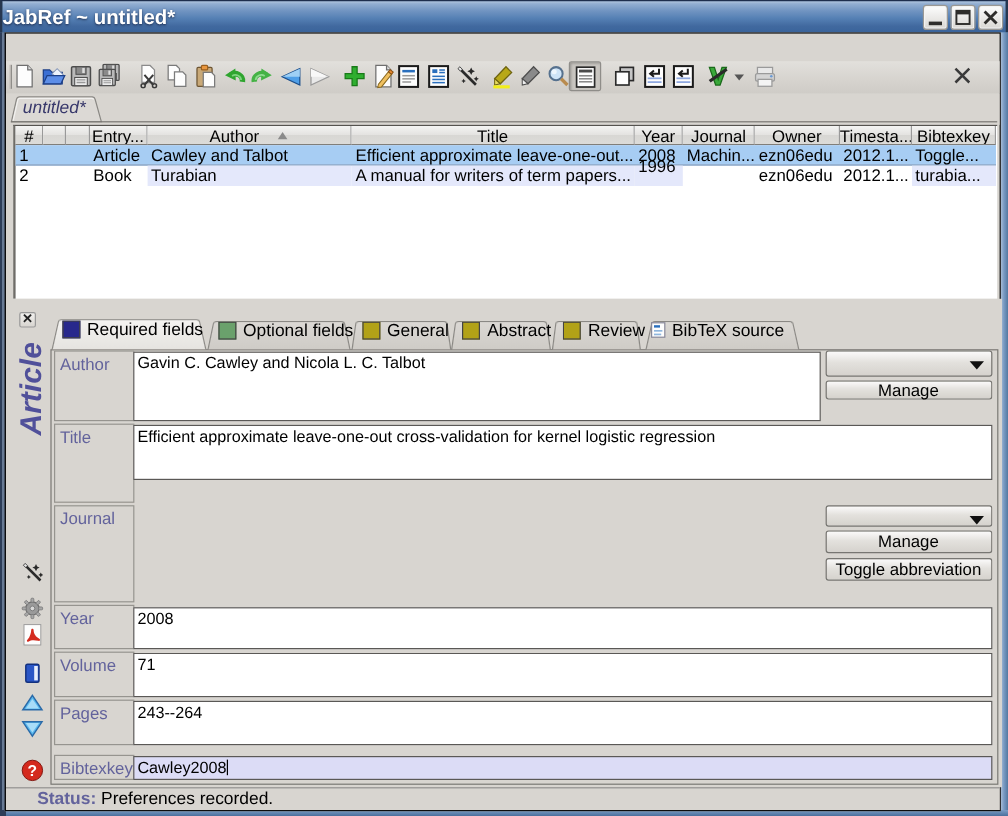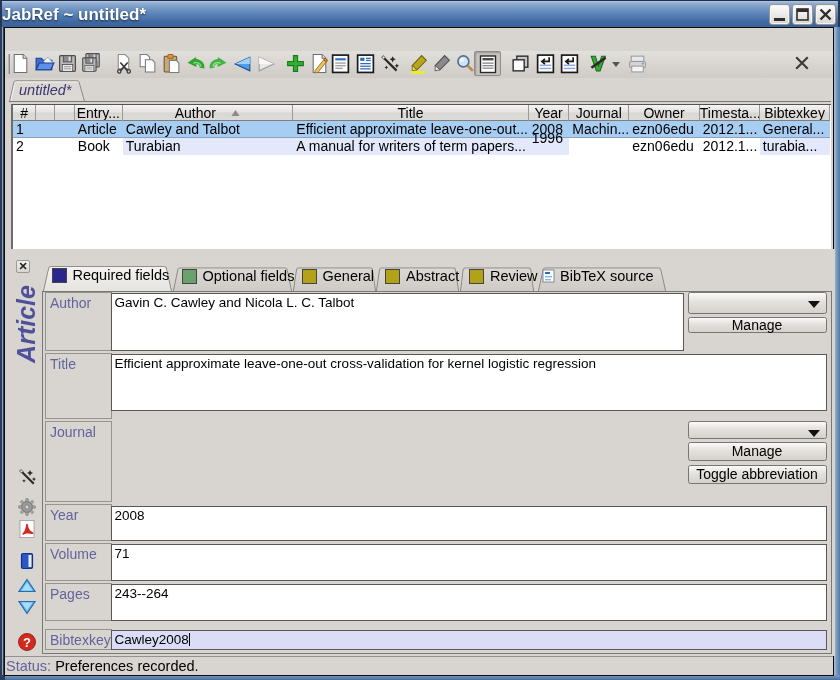--- a/index.html
+++ b/index.html
@@ -64,21 +64,21 @@
 .finput { position:absolute; background:#fff; border:1px solid #5a5856; font-size:13.5px; color:#000; padding:1px 0 0 3px; white-space:nowrap; overflow:hidden;}
 .btn { position:absolute; left:644.5px; width:139px; background:linear-gradient(to bottom,#fbfafa,#e3e1dd 45%,#d5d2cd);
   border:1px solid #777672; border-radius:2.5px; font-size:14px; color:#000; text-align:center; }
 .combo { position:absolute; left:644.5px; width:139px; background:linear-gradient(to bottom,#fbfafa,#e3e1dd 45%,#d5d2cd);
   border:1px solid #777672; border-radius:2.5px; }
 .combo:after { content:""; position:absolute; right:6px; top:7.5px; width:0; height:0;
   border-left:6.5px solid transparent; border-right:6.5px solid transparent; border-top:7px solid #111; }
 
 #statusbar { position:absolute; left:0; top:628px; width:100%; height:19px; background:#d8d5d0;
   border-top:1px solid #929090; font-size:14.5px; padding:1px 0 0 1px; }
-#statusbar b { color:#63639c; font-weight:normal; }
+#statusbar b { color:#63639c; font-weight:bold;margin-left:25px; }
 .ti svg, .winbtn svg { display:block; } .etab-inner svg, .th svg { display:inline-block; }
 </style>
 </head>
 <body>
 <div id="win">
   <div id="titlebar">
     <div id="title-text">JabRef ~ untitled*</div>
     <div class="winbtn" id="btn-min">
         <svg width="19" height="19">
           <rect x="4" y="13" width="11" height="3" fill="#2e2d2b"></rect>
@@ -334,21 +334,21 @@
 <div style="position:absolute;left:515.8px;top:33.5px;width:40.5px;height:17px;background:#e4e8fb"></div>
 <div style="position:absolute;left:746.8px;top:33.5px;width:70.5px;height:17px;background:#e4e8fb"></div>
 <div class="td" style="left:0px;top:16.5px;width:23.3px">1</div>
 <div class="td" style="left:61.8px;top:16.5px;width:48.0px">Article</div>
 <div class="td" style="left:109.8px;top:16.5px;width:170.5px">Cawley and Talbot</div>
 <div class="td" style="left:280.3px;top:16.5px;width:235.49999999999994px">Efficient approximate leave-one-out...</div>
 <div class="td" style="left:515.8px;top:16.5px;width:40.5px">2008</div>
 <div class="td" style="left:556.3px;top:16.5px;width:60.0px">Machin...</div>
 <div class="td" style="left:616.3px;top:16.5px;width:70.5px">ezn06edu</div>
 <div class="td" style="left:686.8px;top:16.5px;width:60.0px">2012.1...</div>
-<div class="td" style="left:746.8px;top:16.5px;width:70.5px">General...</div>
+<div class="td" style="left:746.8px;top:16.5px;width:70.5px">Toggle...</div>
 <div class="td" style="left:0px;top:33.5px;width:23.3px">2</div>
 <div class="td" style="left:61.8px;top:33.5px;width:48.0px">Book</div>
 <div class="td" style="left:109.8px;top:33.5px;width:170.5px">Turabian</div>
 <div class="td" style="left:280.3px;top:33.5px;width:235.49999999999994px">A manual for writers of term papers...</div>
 <div class="td" style="left:515.8px;top:25px;width:40.5px">1996</div>
 <div class="td" style="left:616.3px;top:33.5px;width:70.5px">ezn06edu</div>
 <div class="td" style="left:686.8px;top:33.5px;width:60.0px">2012.1...</div>
 <div class="td" style="left:746.8px;top:33.5px;width:59px">turabia...</div>
       </div>
     <div id="editor">
@@ -368,21 +368,21 @@
 <div class="etab-inner" style="left:537px;top:19px"><svg width="13" height="14" style="vertical-align:-2px;margin-right:5px">
             <rect x="1" y="1" width="11" height="12" fill="#fdfdfd" stroke="#889" stroke-width="1"></rect>
             <rect x="3" y="3" width="5" height="2" fill="#2a6fbd"></rect>
             <rect x="3" y="7" width="7" height="1.4" fill="#8fb6dd"></rect>
             <rect x="3" y="10" width="6" height="1.4" fill="#8fb6dd"></rect>
           </svg>BibTeX source</div>
 <div id="formpanel">
           <div class="flabel" style="top:0px;height:59px">Author</div>
 <div class="finput" style="left:67.5px;top:0.5px;width:573.5px;height:58.5px">Gavin C. Cawley and Nicola L. C. Talbot</div>
 <div class="flabel" style="top:60.5px;height:66.5px">Title</div>
-<div class="finput" style="left:67.5px;top:61.5px;width:716.5px;height:57px">Efficient approximate leave-one-out cross-validation for kernel logistic regression</div>
+<div class="finput" style="left:67.5px;top:61.5px;width:716.5px;height:46px">Efficient approximate leave-one-out cross-validation for kernel logistic regression</div>
 <div class="flabel" style="top:128.5px;height:81.5px">Journal</div>
 <div class="flabel" style="top:212px;height:36.5px">Year</div>
 <div class="finput" style="left:67.5px;top:213.5px;width:716.5px;height:35.0px">2008</div>
 <div class="flabel" style="top:250.5px;height:38.5px">Volume</div>
 <div class="finput" style="left:67.5px;top:252px;width:716.5px;height:36.5px">71</div>
 <div class="flabel" style="top:290.5px;height:38.0px">Pages</div>
 <div class="finput" style="left:67.5px;top:291.5px;width:716.5px;height:37.0px">243--264</div>
 <div class="flabel" style="top:337px;height:20.5px">Bibtexkey</div>
 <div class="finput" style="left:67.5px;top:338px;width:716.5px;height:19.5px;background:#dcdcf6">Cawley2008<span style="display:inline-block;width:1px;height:13px;background:#000;vertical-align:-2px"></span></div>
 <div class="combo" style="top:0px;height:21.5px"></div>

